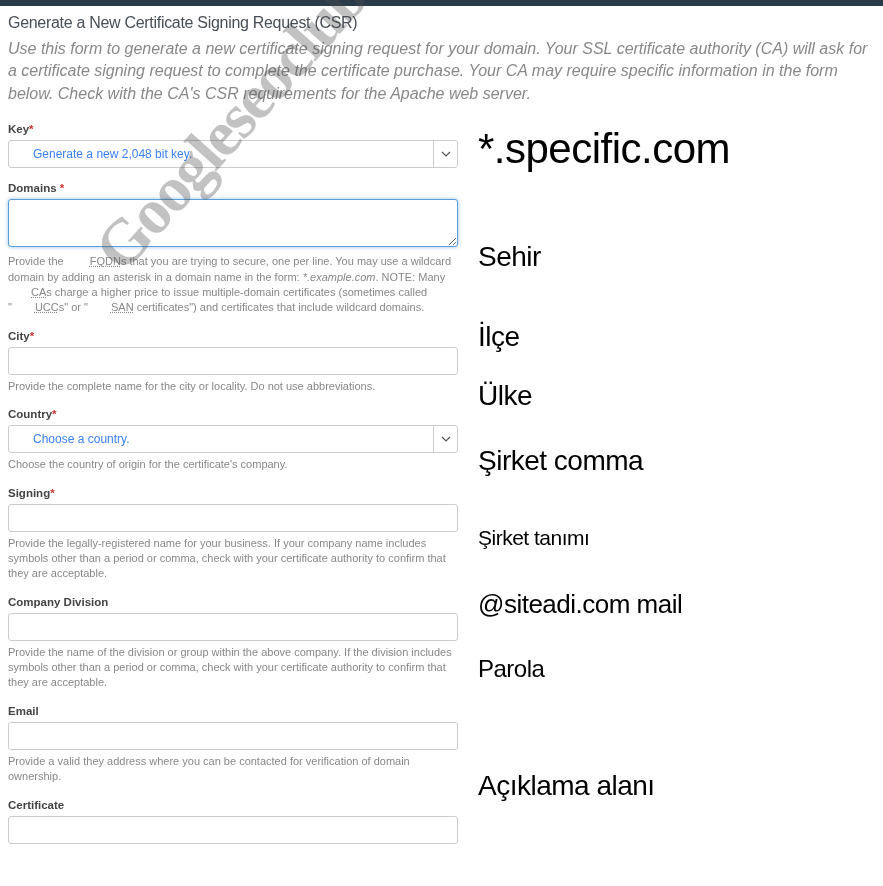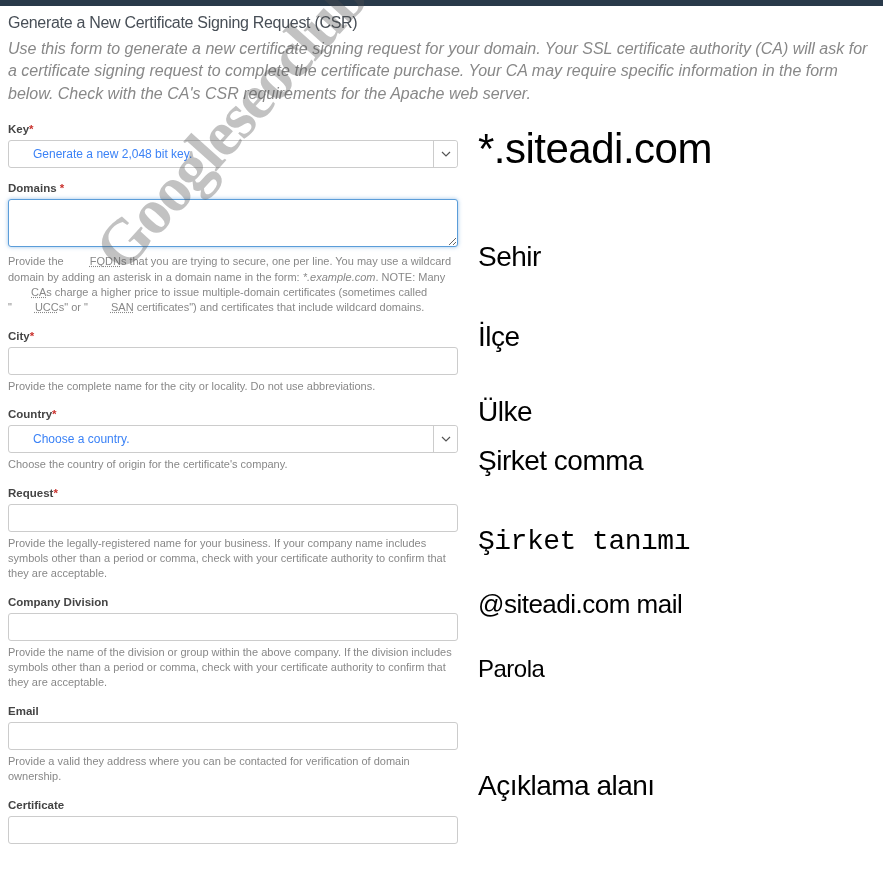--- a/index.html
+++ b/index.html
@@ -111,23 +111,23 @@
     position: absolute;
     font-family: Arial, sans-serif;
     font-weight: 400;
     color: #000;
     white-space: nowrap;
     letter-spacing: -0.5px;
   }
   .ann-1 { top: 2px; font-size: 42px; font-weight: 400; }
   .ann-2 { top: 118px; font-size: 28px; }
   .ann-3 { top: 198px; font-size: 28px; text-align: right; }
-  .ann-4 { top: 273px; font-size: 28px; }
+  .ann-4 { top: 257px; font-size: 28px; }
   .ann-5 { top: 322px; font-size: 28px; }
-  .ann-6 { top: 403px; font-size: 28px; font-family: Liberation Mono, monospace; }
+  .ann-6 { top: 403px; font-size: 21px; }
   .ann-7 { top: 466px; font-size: 26px; }
   .ann-8 { top: 532px; font-size: 24px; }
   .ann-9 { top: 647px; font-size: 28px; }
   
   .watermark {
     position: absolute;
     left: 80px;
     top: 230px;
     font-size: 64px;
     font-family: Georgia, serif;
@@ -192,21 +192,21 @@
           <span class="select-caret">
             <svg viewBox="0 0 10 10">
                 <path d="M1 3 L5 7 L9 3" stroke="#555" stroke-width="1.2" fill="none"></path>
               </svg>
           </span>
         </div>
         <p class="help">Choose the country of origin for the certificate's company.</p>
       </div>
 
       <div class="form-group">
-        <label class="form-label"><span>Request</span><span class="req">*</span></label>
+        <label class="form-label"><span>Signing</span><span class="req">*</span></label>
         <input class="form-control" type="text" style="">
         <p class="help">Provide the legally-registered name for your business. If your company name includes symbols other than a period or comma, check with your certificate authority to confirm that they are acceptable.</p>
       </div>
 
       <div class="form-group">
         <label class="form-label">Company Division</label>
         <input class="form-control" type="text" style="">
         <p class="help">Provide the name of the division or group within the above company. If the division includes symbols other than a period or comma, check with your certificate authority to confirm that they are acceptable.</p>
       </div>
 
@@ -218,21 +218,21 @@
 
       <div class="form-group">
         <label class="form-label">Certificate</label>
         <input class="form-control" type="text" style="">
         
       </div>
 
     </div>
 
     <div class="ann-col">
-      <div class="ann ann-1">*.siteadi.com</div>
+      <div class="ann ann-1">*.specific.com</div>
       <div class="ann ann-2">Sehir</div>
       <div class="ann ann-3">İlçe</div>
       <div class="ann ann-4">Ülke</div>
       <div class="ann ann-5">Şirket comma</div>
       <div class="ann ann-6">Şirket tanımı</div>
       <div class="ann ann-7">@siteadi.com mail</div>
       <div class="ann ann-8">Parola</div>
       <div class="ann ann-9">Açıklama alanı</div>
     </div>
 

